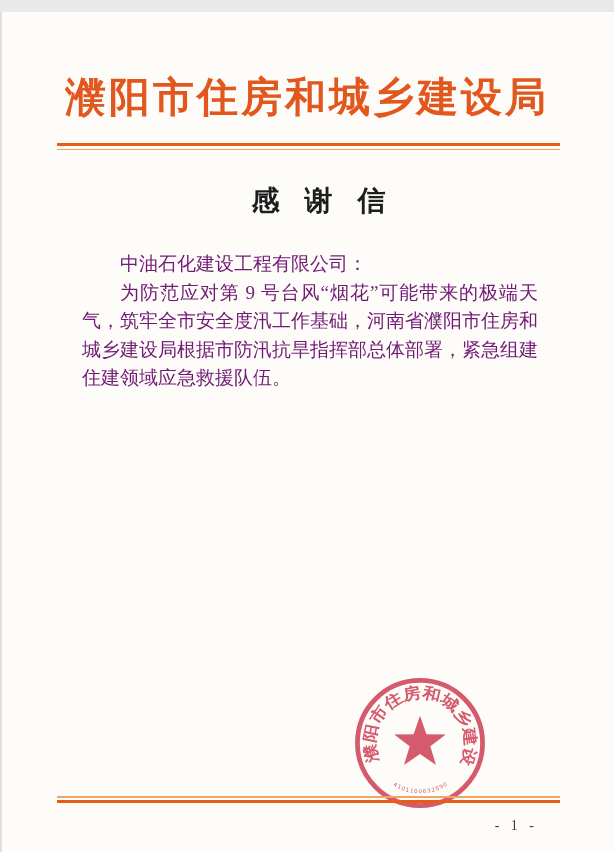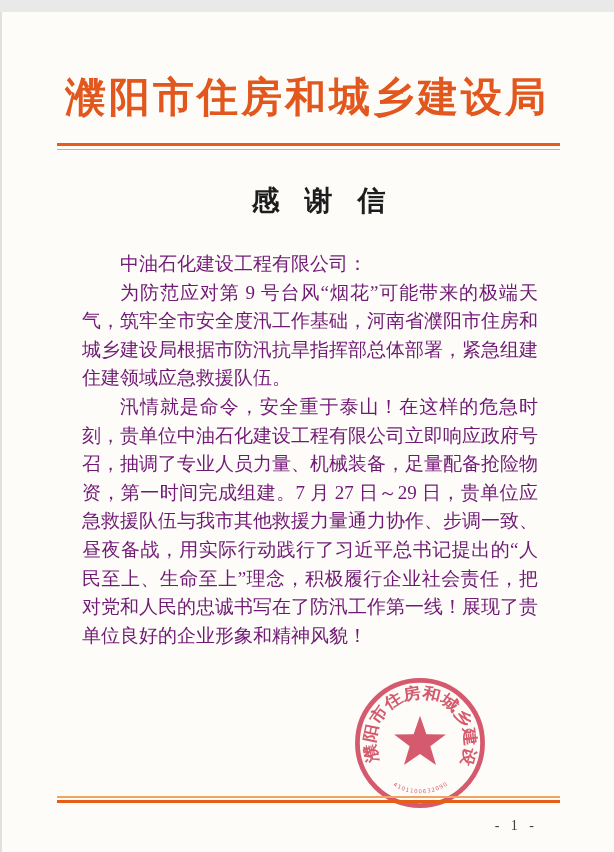--- a/index.html
+++ b/index.html
@@ -114,21 +114,20 @@
   <div class="rule rule-top">
     <div class="thick"></div>
     <div class="thin"></div>
   </div>
 
   <div class="letter-title">感 谢 信</div>
 
   <div class="letter-body">
     <p class="salutation">中油石化建设工程有限公司：</p>
     <p>为防范应对第 9 号台风“烟花”可能带来的极端天气，筑牢全市安全度汛工作基础，河南省濮阳市住房和城乡建设局根据市防汛抗旱指挥部总体部署，紧急组建住建领域应急救援队伍。</p>
-    <p>汛情就是命令，安全重于泰山！在这样的危急时刻，贵单位中油石化建设工程有限公司立即响应政府号召，抽调了专业人员力量、机械装备，足量配备抢险物资，第一时间完成组建。7 月 27 日～29 日，贵单位应急救援队伍与我市其他救援力量通力协作、步调一致、昼夜备战，用实际行动践行了习近平总书记提出的“人民至上、生命至上”理念，积极履行企业社会责任，把对党和人民的忠诚书写在了防汛工作第一线！展现了贵单位良好的企业形象和精神风貌！</p>
   </div>
 
   <svg class="official-seal" viewBox="0 0 200 200">
     <circle cx="100" cy="100" r="92" fill="none" stroke="#d0445a" stroke-width="7"></circle>
     <polygon points="100,60 109.4,87.1 138,87.6 115.2,104.9 123.5,132.4 100,116 76.5,132.4 84.8,104.9 62,87.6 90.6,87.1" fill="#d0445a"></polygon>
     <defs>
       <path id="sealTopArc" d="M 40.2 127.9 A 66 66 0 1 1 159.8 127.9" fill="none"></path>
       <path id="sealBottomArc" d="M 52.4 156.7 A 74 74 0 0 0 147.6 156.7" fill="none"></path>
     </defs>
     <text font-size="23" font-weight="bold" fill="#d0445a" font-family="'Liberation Serif','DejaVu Serif',serif">

